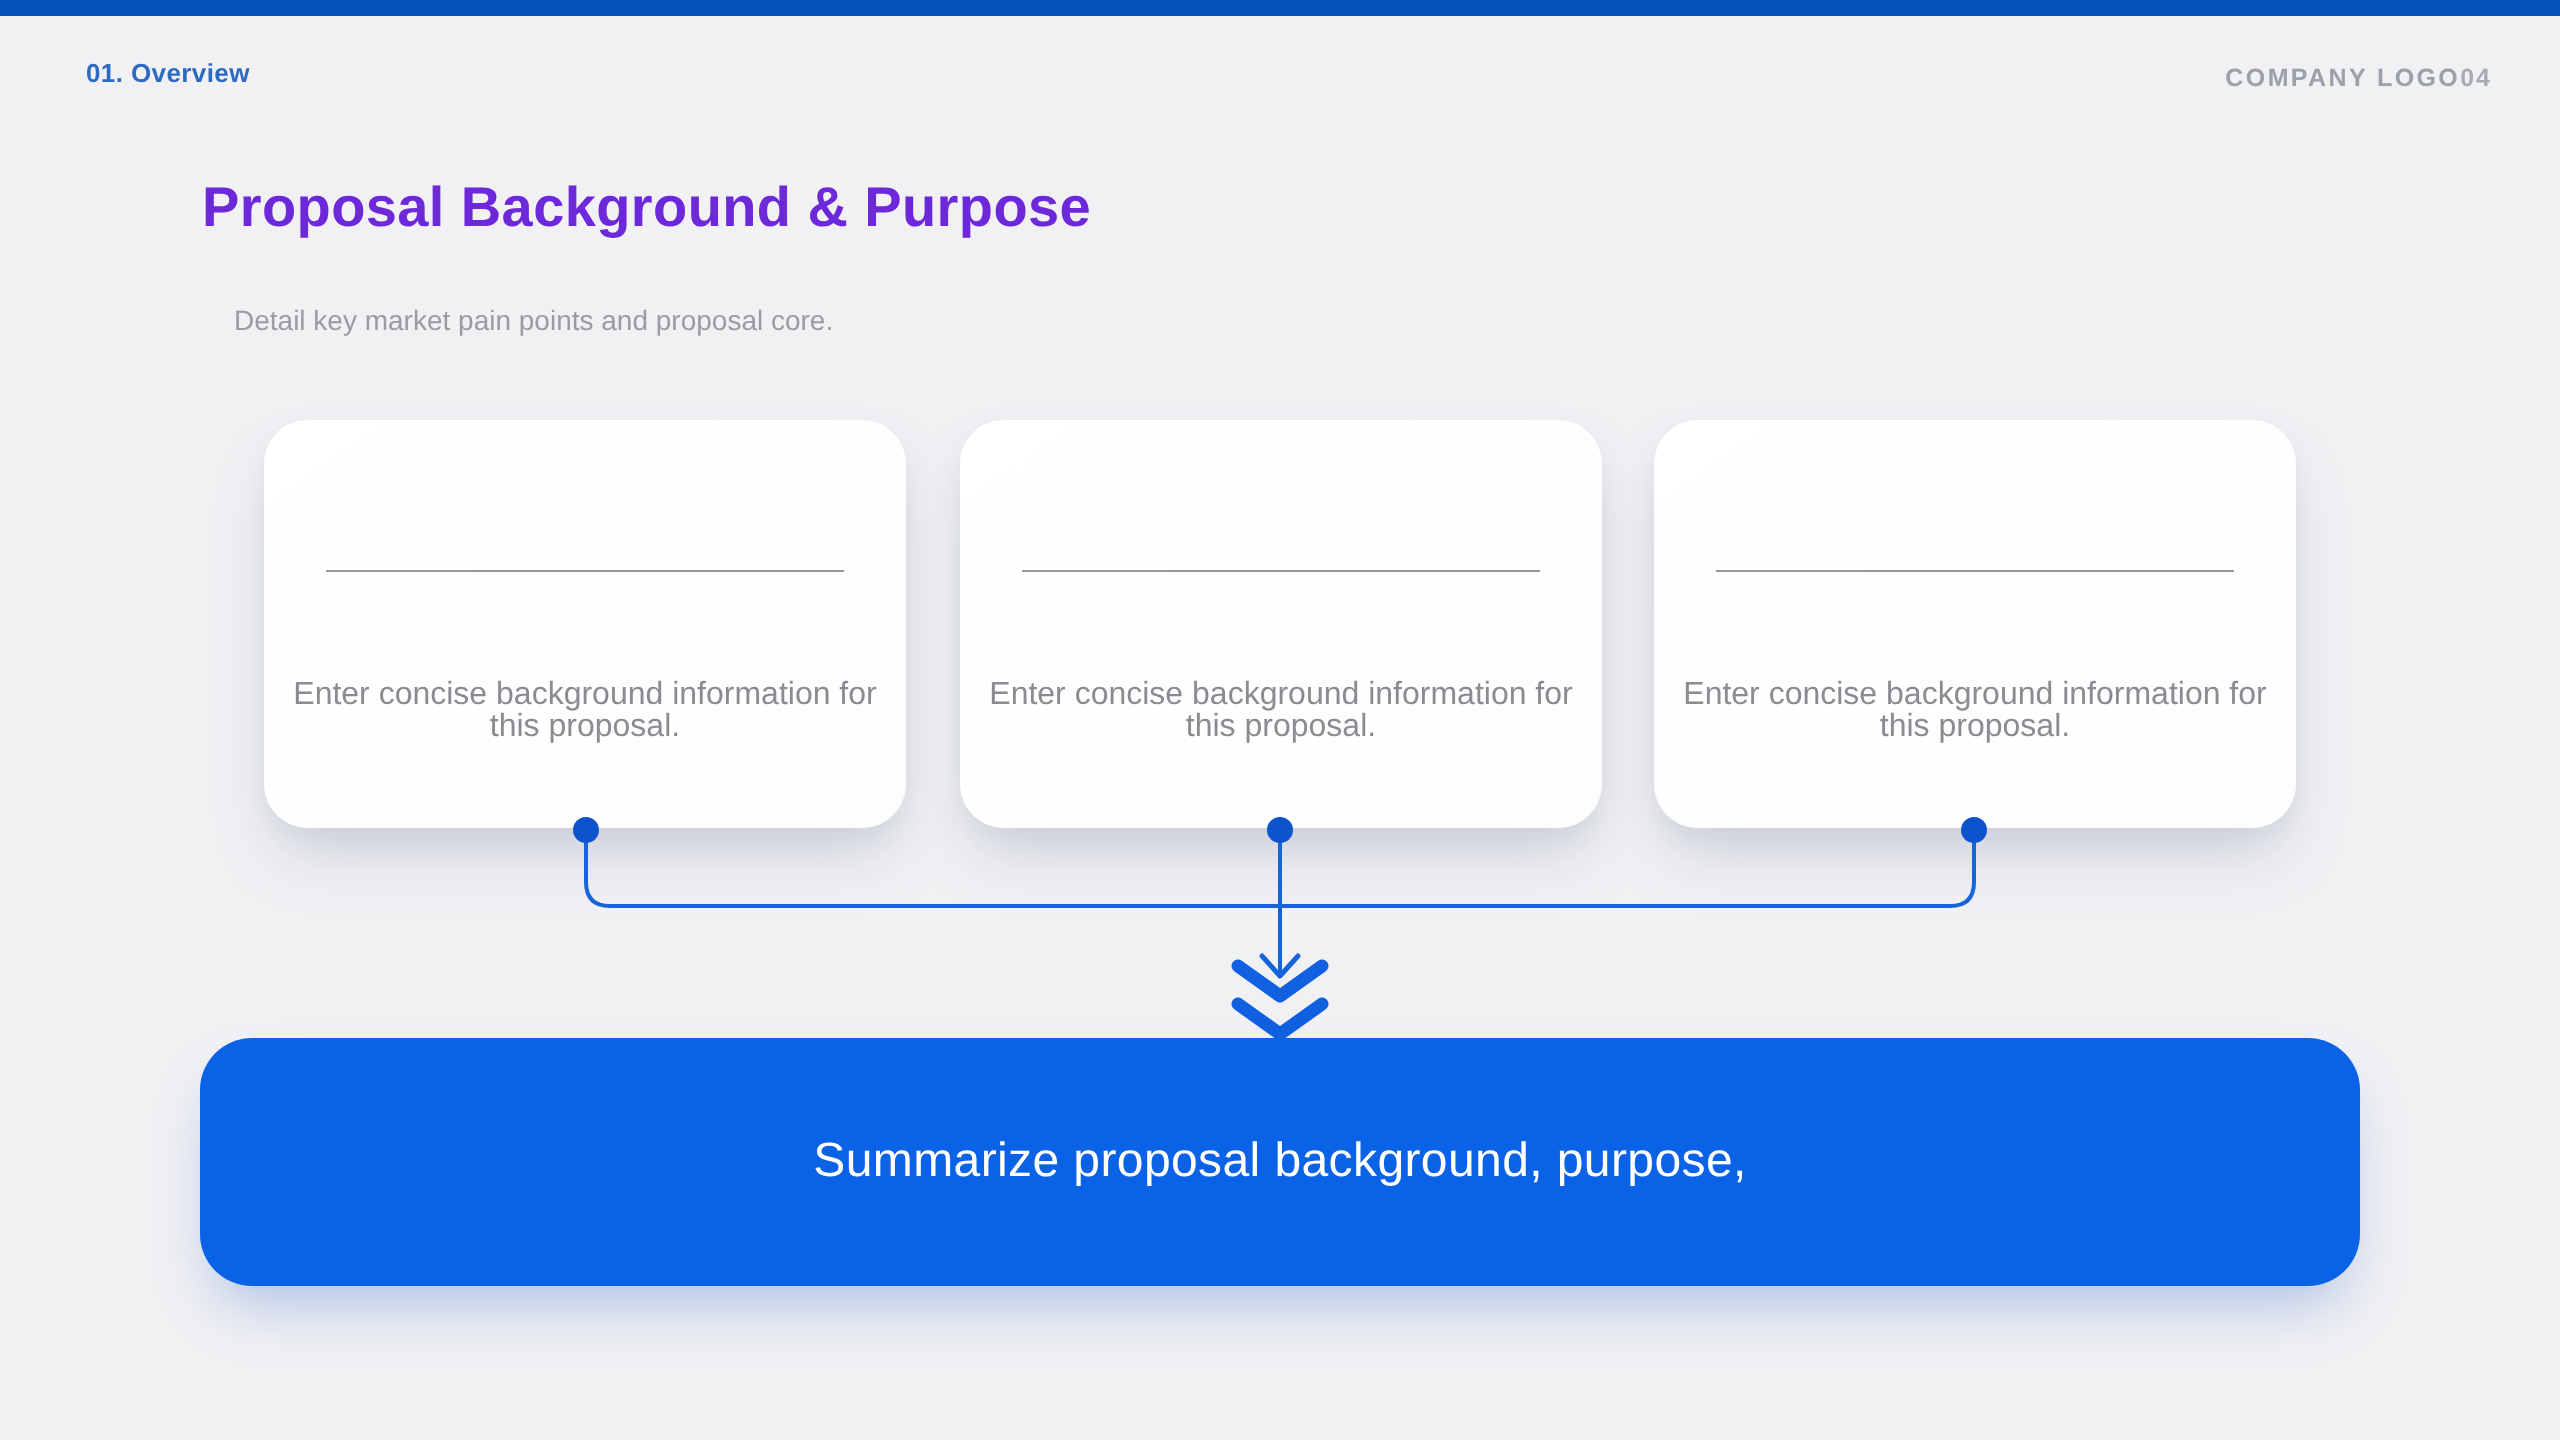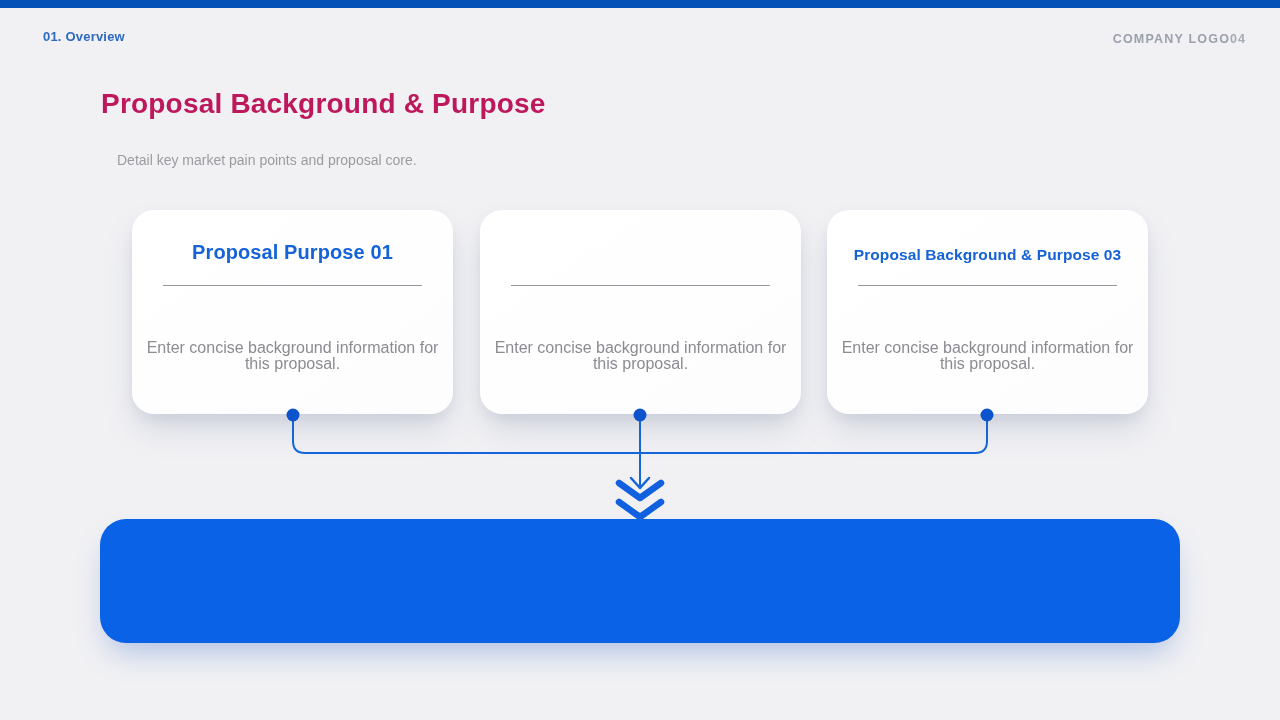--- a/index.html
+++ b/index.html
@@ -22,21 +22,21 @@
     display:flex;align-items:center;
   }
   .logo-text{
     font-size:12.5px;font-weight:700;color:#9aa0ac;letter-spacing:1.2px;
   }
   .page-number{
     font-size:12.5px;font-weight:700;color:#a7abb5;letter-spacing:1px;text-align:right;
   }
   .page-title{
     position:absolute;left:101px;top:88px;margin:0;
-    font-size:28px;font-weight:700;color:#be185d;letter-spacing:.2px;
+    font-size:28px;font-weight:700;color:#6d28d9;letter-spacing:.2px;
   }
   .page-subtitle{
     position:absolute;left:101px;top:136px;margin:16px;
     font-size:14px;font-weight:400;color:#9b9ba1;
   }
   .card{
     position:absolute;top:210px;width:321px;height:204px;
     background:linear-gradient(145deg,#ffffff 0%,#fdfdfe 100%);
     border-radius:22px;
     box-shadow:0 18px 30px -6px rgba(140,152,175,.35),0 5px 12px rgba(150,160,182,.12);
@@ -81,32 +81,30 @@
 
 <div class="header-right">
   <span class="logo-text">COMPANY LOGO</span>
   <span class="page-number">04</span>
 </div>
 
 <h1 class="page-title">Proposal Background &amp; Purpose</h1>
 <p class="page-subtitle">Detail key market pain points and proposal core.</p>
 
 <div class="card card-1">
-  <div class="card-title">Proposal Purpose 01</div>
   <div class="card-divider"></div>
   <div class="card-body">Enter concise background information for this proposal.</div>
 </div>
 
 <div class="card card-2">
   <div class="card-divider"></div>
   <div class="card-body">Enter concise background information for this proposal.</div>
 </div>
 
 <div class="card card-3">
-  <div class="card-title">Proposal Background &amp; Purpose 03</div>
   <div class="card-divider"></div>
   <div class="card-body">Enter concise background information for this proposal.</div>
 </div>
 
 <svg class="connector-svg" viewBox="0 0 1280 720" xmlns="http://www.w3.org/2000/svg">
 
   <path d="M293,420 V441 Q293,453 305,453 H975 Q987,453 987,441 V420" fill="none" stroke="#1565d8" stroke-width="2"></path>
 
   <path d="M640,420 V486" fill="none" stroke="#1565d8" stroke-width="2"></path>
 
@@ -118,13 +116,14 @@
     <circle cx="987" cy="415" r="6.5"></circle>
   </g>
 
   <g fill="none" stroke="#1060e0" stroke-width="6.5" stroke-linecap="round" stroke-linejoin="round">
     <path d="M619,483 L640,498 L661,483"></path>
     <path d="M619,502 L640,517 L661,502"></path>
   </g>
 </svg>
 
 <div class="summary-banner">
+  <div class="summary-line">Summarize proposal background, purpose,</div>
 </div>
 
 </body></html>

